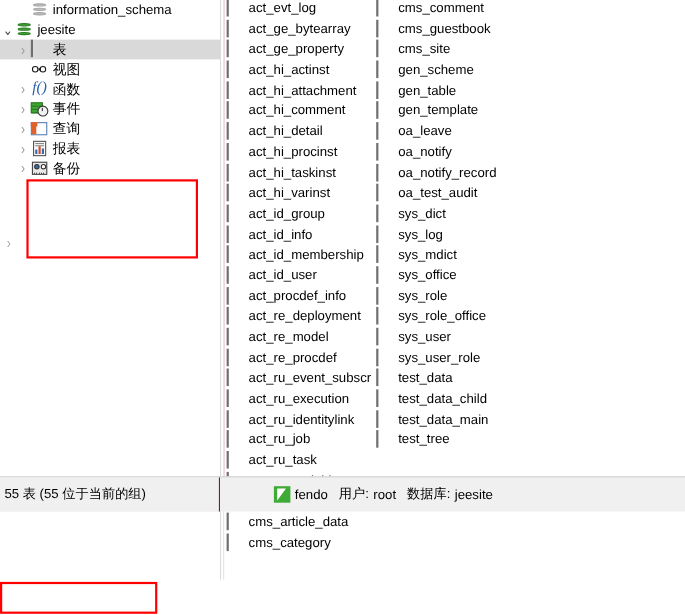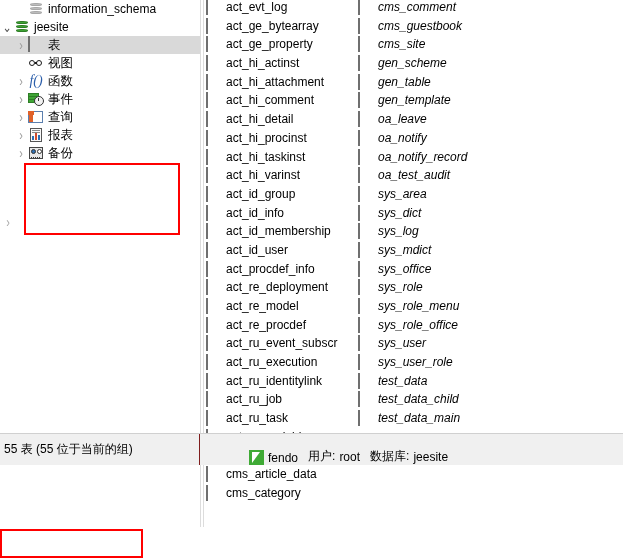--- a/index.html
+++ b/index.html
@@ -190,21 +190,21 @@
     left: 204px; top: 0;
     right: 0; height: 527px;
     background: #ffffff;
     overflow: hidden;
   }
   .list-col {
     position: absolute;
     top: 0;
   }
   #col-1 { left: 0px; width: 140px; }
-  #col-2 { left: 152px; width: 190px; font-style: italic; }
+  #col-2 { left: 136px; width: 190px; }
   .list-item {
     height: 18.7px;
     display: flex;
     align-items: flex-start;
     font-size: 12px;
     color: #000000;
     white-space: nowrap;
     padding-left: 2px;
   }
   .list-item .ticon { margin-right: 4px; }
@@ -237,21 +237,21 @@
     width: 143px; height: 29px;
     border: 2px solid #ff0000;
     box-sizing: border-box;
     background: transparent;
     pointer-events: none;
   }
   #status-right {
     position: absolute;
     left: 205px; top: 0;
     right: 0; height: 31px;
-    display: flex; align-items: flex-end;
+    display: flex; align-items: center;
     padding-left: 44px;
     gap: 10px;
     font-size: 12px;
     color: #000000;
     white-space: nowrap;
   }
   .st-seg { display: flex; align-items: center; gap: 4px; }
   #brand-icon {
     width: 15px; height: 15px;
     background: #3faa35;
@@ -521,48 +521,40 @@
         <div class="list-item">
           <span class="ticon"><span class="ic-table"><span class="hdr"></span><span class="gr"></span><span class="gr"></span><span class="gr"></span></span><span class="gv a"></span><span class="gv b"></span></span>
           <span>oa_notify_record</span>
         </div>
         <div class="list-item">
           <span class="ticon"><span class="ic-table"><span class="hdr"></span><span class="gr"></span><span class="gr"></span><span class="gr"></span></span><span class="gv a"></span><span class="gv b"></span></span>
           <span>oa_test_audit</span>
         </div>
         <div class="list-item">
           <span class="ticon"><span class="ic-table"><span class="hdr"></span><span class="gr"></span><span class="gr"></span><span class="gr"></span></span><span class="gv a"></span><span class="gv b"></span></span>
-          <span>sys_area</span>
-        </div>
-        <div class="list-item">
-          <span class="ticon"><span class="ic-table"><span class="hdr"></span><span class="gr"></span><span class="gr"></span><span class="gr"></span></span><span class="gv a"></span><span class="gv b"></span></span>
           <span>sys_dict</span>
         </div>
         <div class="list-item">
           <span class="ticon"><span class="ic-table"><span class="hdr"></span><span class="gr"></span><span class="gr"></span><span class="gr"></span></span><span class="gv a"></span><span class="gv b"></span></span>
           <span>sys_log</span>
         </div>
         <div class="list-item">
           <span class="ticon"><span class="ic-table"><span class="hdr"></span><span class="gr"></span><span class="gr"></span><span class="gr"></span></span><span class="gv a"></span><span class="gv b"></span></span>
           <span>sys_mdict</span>
         </div>
         <div class="list-item">
           <span class="ticon"><span class="ic-table"><span class="hdr"></span><span class="gr"></span><span class="gr"></span><span class="gr"></span></span><span class="gv a"></span><span class="gv b"></span></span>
           <span>sys_office</span>
         </div>
         <div class="list-item">
           <span class="ticon"><span class="ic-table"><span class="hdr"></span><span class="gr"></span><span class="gr"></span><span class="gr"></span></span><span class="gv a"></span><span class="gv b"></span></span>
           <span>sys_role</span>
         </div>
         <div class="list-item">
           <span class="ticon"><span class="ic-table"><span class="hdr"></span><span class="gr"></span><span class="gr"></span><span class="gr"></span></span><span class="gv a"></span><span class="gv b"></span></span>
-          <span>sys_role_menu</span>
-        </div>
-        <div class="list-item">
-          <span class="ticon"><span class="ic-table"><span class="hdr"></span><span class="gr"></span><span class="gr"></span><span class="gr"></span></span><span class="gv a"></span><span class="gv b"></span></span>
           <span>sys_role_office</span>
         </div>
         <div class="list-item">
           <span class="ticon"><span class="ic-table"><span class="hdr"></span><span class="gr"></span><span class="gr"></span><span class="gr"></span></span><span class="gv a"></span><span class="gv b"></span></span>
           <span>sys_user</span>
         </div>
         <div class="list-item">
           <span class="ticon"><span class="ic-table"><span class="hdr"></span><span class="gr"></span><span class="gr"></span><span class="gr"></span></span><span class="gv a"></span><span class="gv b"></span></span>
           <span>sys_user_role</span>
         </div>
@@ -570,20 +562,24 @@
           <span class="ticon"><span class="ic-table"><span class="hdr"></span><span class="gr"></span><span class="gr"></span><span class="gr"></span></span><span class="gv a"></span><span class="gv b"></span></span>
           <span>test_data</span>
         </div>
         <div class="list-item">
           <span class="ticon"><span class="ic-table"><span class="hdr"></span><span class="gr"></span><span class="gr"></span><span class="gr"></span></span><span class="gv a"></span><span class="gv b"></span></span>
           <span>test_data_child</span>
         </div>
         <div class="list-item">
           <span class="ticon"><span class="ic-table"><span class="hdr"></span><span class="gr"></span><span class="gr"></span><span class="gr"></span></span><span class="gv a"></span><span class="gv b"></span></span>
           <span>test_data_main</span>
+        </div>
+        <div class="list-item">
+          <span class="ticon"><span class="ic-table"><span class="hdr"></span><span class="gr"></span><span class="gr"></span><span class="gr"></span></span><span class="gv a"></span><span class="gv b"></span></span>
+          <span>test_tree</span>
         </div>
       </div>
   </div>
 
   <div id="status-bar">
     <div id="status-left">55 表 (55 位于当前的组)</div>
     <div id="status-right">
       <div class="st-seg">
         <span id="brand-icon"></span>
         <span class="st-label">fendo</span>

